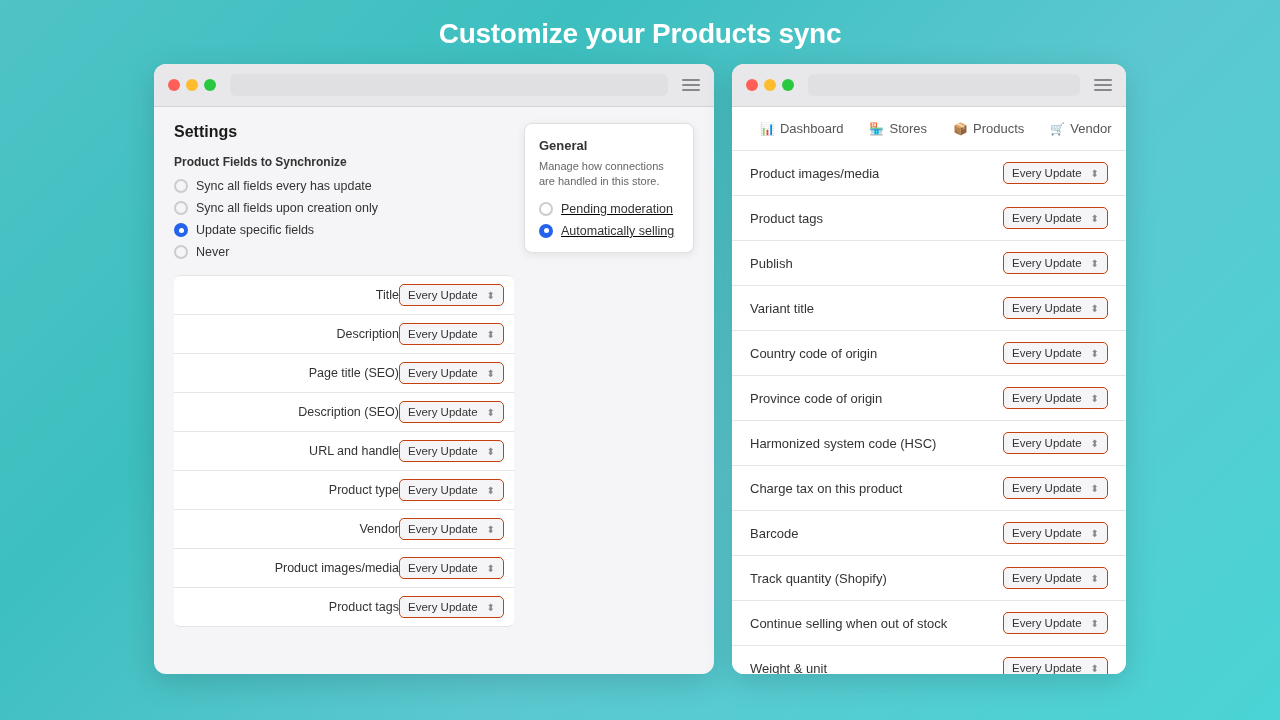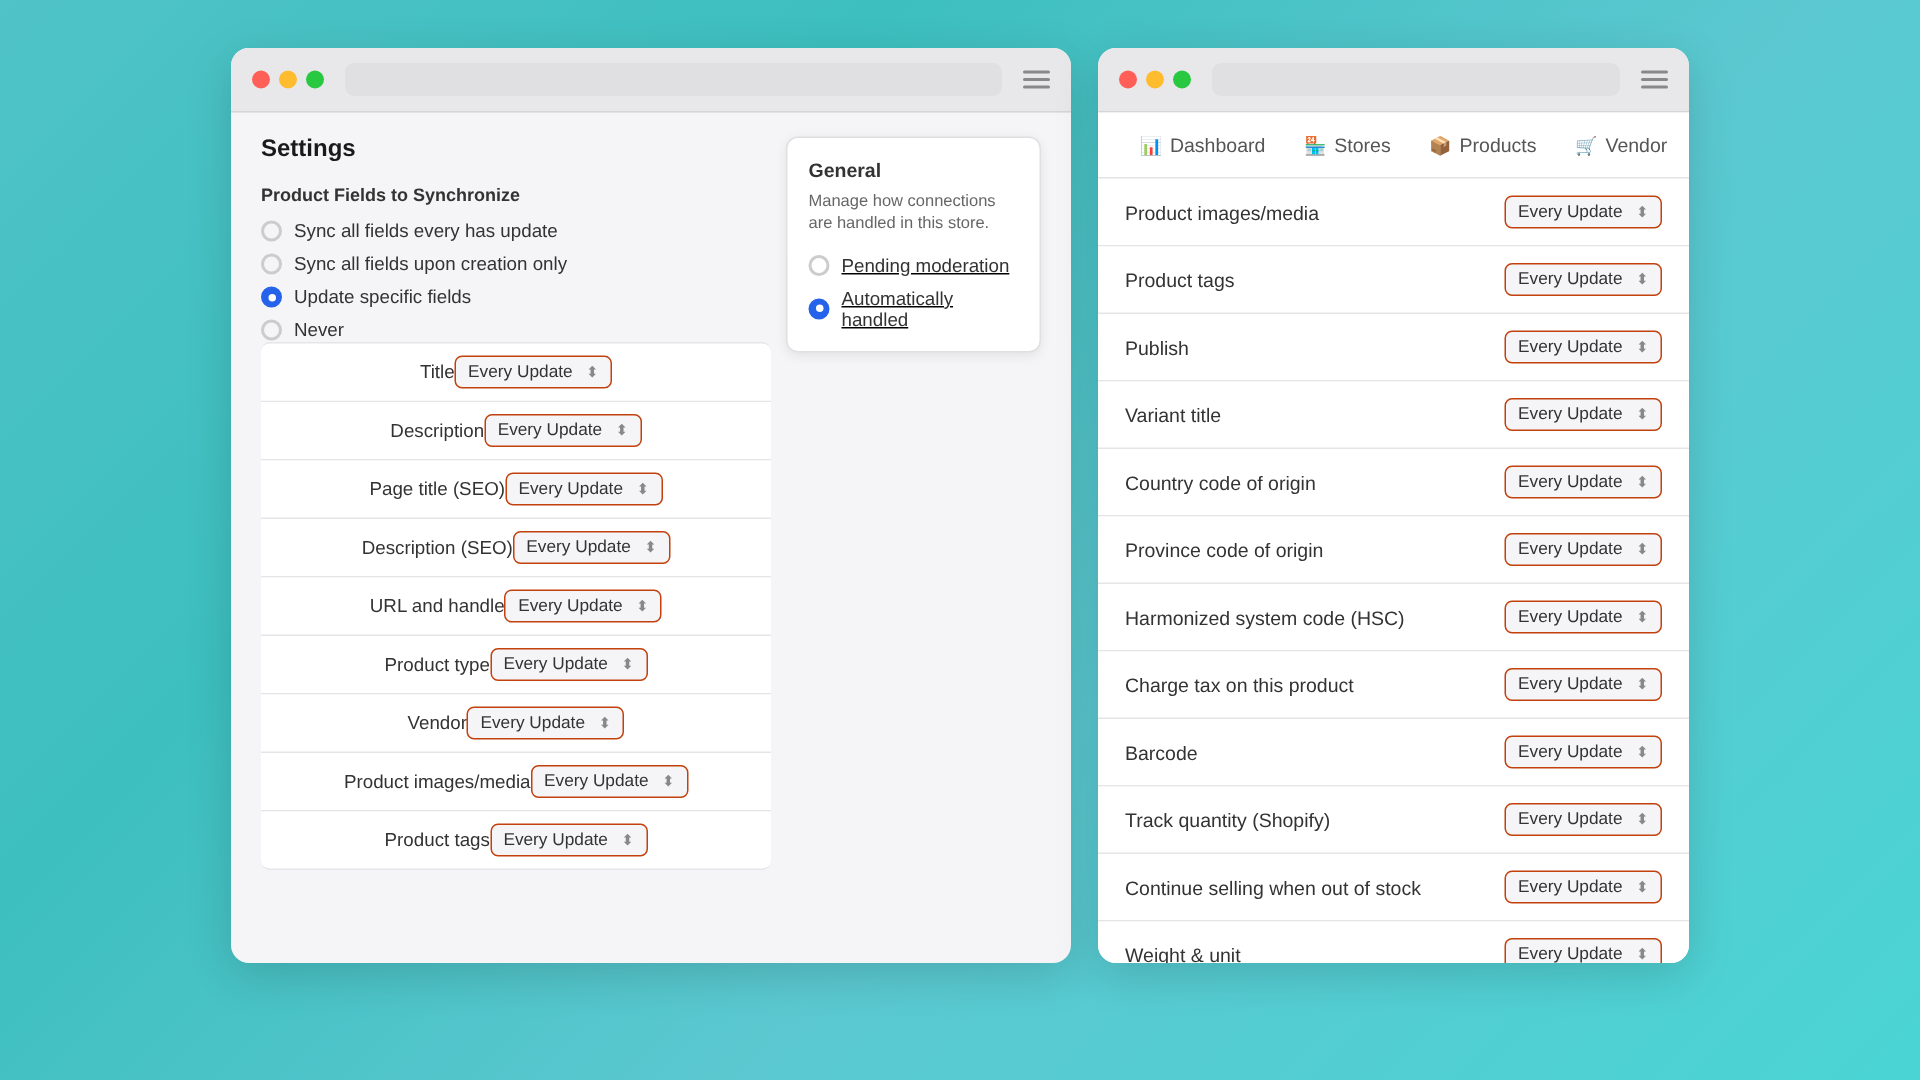--- a/index.html
+++ b/index.html
@@ -135,21 +135,21 @@
     .section-label {
       font-size: 12px;
       font-weight: 600;
       color: #333;
       margin-bottom: 10px;
     }
     .radio-group {
       display: flex;
       flex-direction: column;
       gap: 8px;
-      margin-bottom: 1px;
+      margin-bottom: 16px;
     }
     .radio-item {
       display: flex;
       align-items: center;
       gap: 8px;
       font-size: 12.5px;
       color: #333;
     }
     .radio-input {
       width: 14px;
@@ -173,21 +173,21 @@
       background: white;
     }
     .fields-list {
       display: flex;
       flex-direction: column;
       gap: 0;
     }
     .field-row {
       display: flex;
       align-items: center;
-      justify-content: center;
+      justify-content: flex-end;
       padding: 8px 10px;
       border-bottom: 1px solid #e5e5e7;
       background: #fff;
       border-radius: 0;
     }
     .field-row:first-child { border-radius: 6px 6px 0 0; border-top: 1px solid #e5e5e7; }
     .field-row:last-child { border-radius: 0 0 6px 6px; }
     .field-name {
       font-size: 12.5px;
       color: #333;
@@ -277,20 +277,21 @@
       border-radius: 6px;
       height: 22px;
       flex: 1;
       margin: 0 14px;
     }
   </style>
 </head>
 <body>
 
 <div class="header-section">
+  <h1 class="header-title">Customize your Products sync</h1>
 </div>
 
 <div class="panels-container">
 
   <div class="panel panel-left">
     <div class="window-chrome">
       <div class="traffic-lights">
         <div class="tl tl-red"></div>
         <div class="tl tl-yellow"></div>
         <div class="tl tl-green"></div>
@@ -395,21 +396,21 @@
           <div class="general-box">
             <div class="general-title">General</div>
             <div class="general-desc">Manage how connections are handled in this store.</div>
             <div class="radio-group general-radio">
               <div class="radio-item">
                 <div class="radio-input"></div>
                 <span>Pending moderation</span>
               </div>
               <div class="radio-item">
                 <div class="radio-input checked"></div>
-                <span>Automatically handled</span>
+                <span>Automatically selling</span>
               </div>
             </div>
           </div>
         </div>
       </div>
     </div>
   </div>
 
   <div class="panel panel-right">
     <div class="window-chrome">

